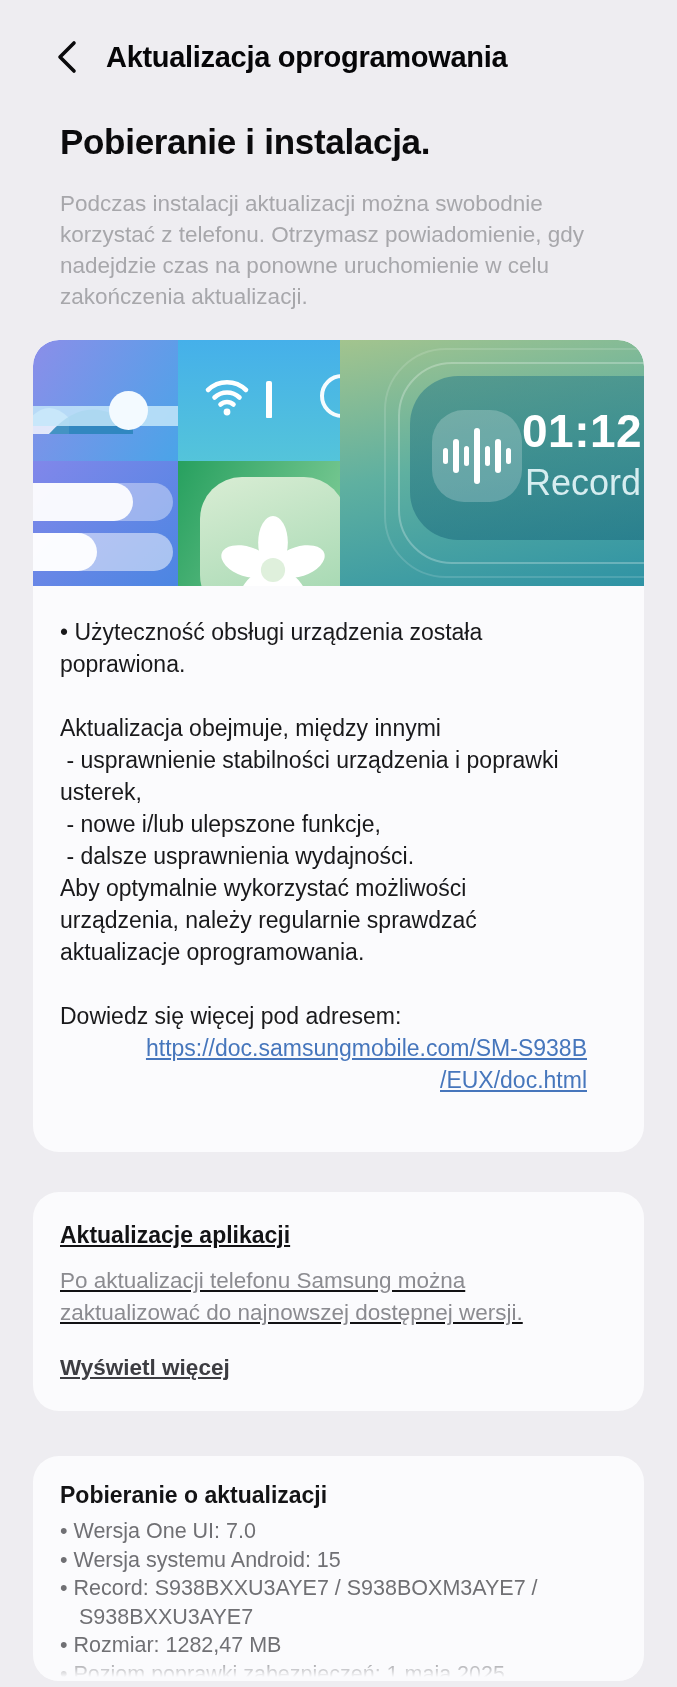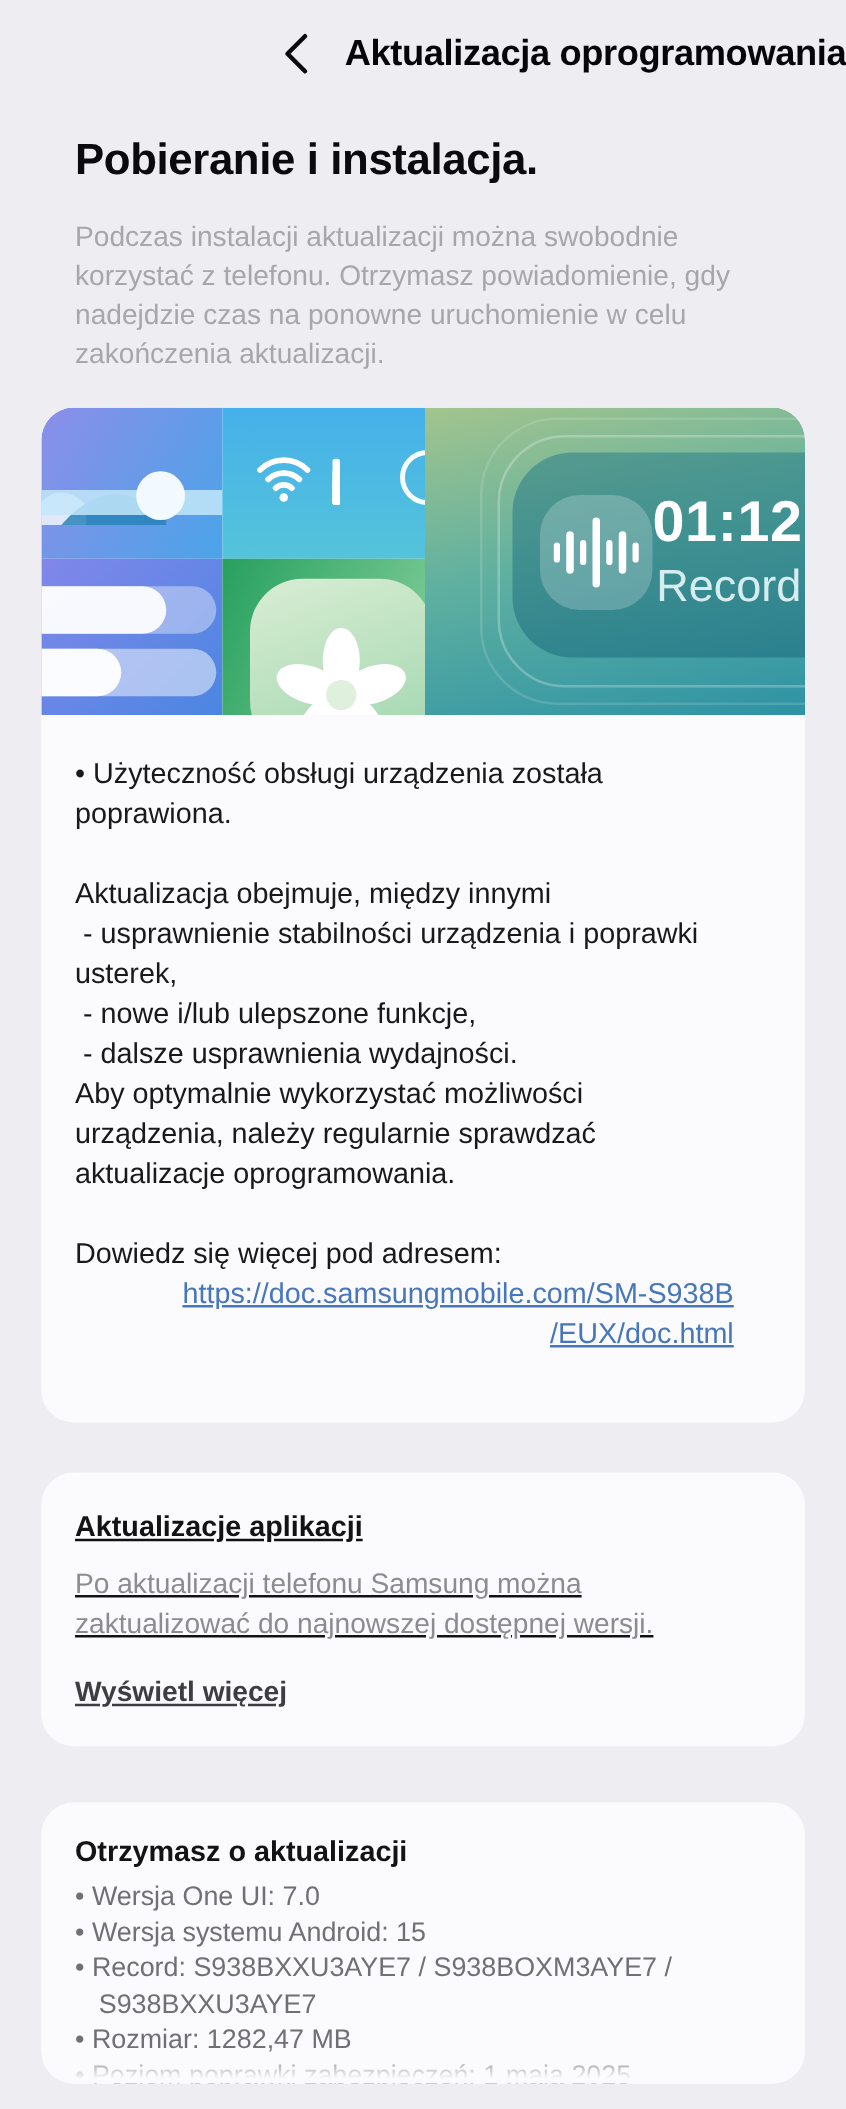--- a/index.html
+++ b/index.html
@@ -5,21 +5,21 @@
   html,body{margin:0;padding:0;}
   body{
     width:677px;height:1687px;
     background:#eeedf1;
     font-family:"Liberation Sans", sans-serif;
     color:#121214;
     position:relative;
     overflow:hidden;
   }
   
-  .nav{display:flex;align-items:center;padding:24px 0 0 52px;justify-content:flex-end;}
+  .nav{display:flex;align-items:center;padding:38px 0 0 52px;}
   .back-btn{width:30px;height:38px;display:flex;align-items:center;justify-content:center;cursor:pointer;}
   .nav-title{margin-left:24px;font-size:29px;font-weight:700;color:#060608;letter-spacing:-0.3px;}
   
   .heading{margin:46px 60px 0;font-size:35px;font-weight:700;color:#0b0b0d;letter-spacing:-0.3px;}
   .desc{margin:26px 60px 0;width:557px;font-size:22.5px;line-height:31px;color:#a7a7ab;}
   
   .card{margin:0 33px;background:#fbfbfd;border-radius:26px;}
   .card1{margin-top:28px;overflow:hidden;}
   .card1-body{padding:30px 57px 56px 27px;font-size:23px;line-height:32px;color:#19191b;}
   .notes{white-space:pre-wrap;}
@@ -189,21 +189,21 @@
   </div>
 </div>
 
 <div class="card card2">
   <div class="card-title">Aktualizacje aplikacji</div>
   <div class="card2-desc">Po aktualizacji telefonu Samsung można zaktualizować do najnowszej dostępnej wersji.</div>
   <a class="card-action">Wyświetl więcej</a>
 </div>
 
 <div class="card card3">
-  <div class="card-title">Otrzymasz o aktualizacji</div>
+  <div class="card-title">Pobieranie o aktualizacji</div>
   <div class="info-list">
     <div class="info-item">• Wersja One UI: 7.0</div>
     <div class="info-item">• Wersja systemu Android: 15</div>
     <div class="info-item">• Record: S938BXXU3AYE7 / S938BOXM3AYE7 / S938BXXU3AYE7</div>
     <div class="info-item">• Rozmiar: 1282,47 MB</div>
     <div class="info-item">• Poziom poprawki zabezpieczeń: 1 maja 2025</div>
   </div>
   <div class="card3-fade"></div>
 </div>
 

